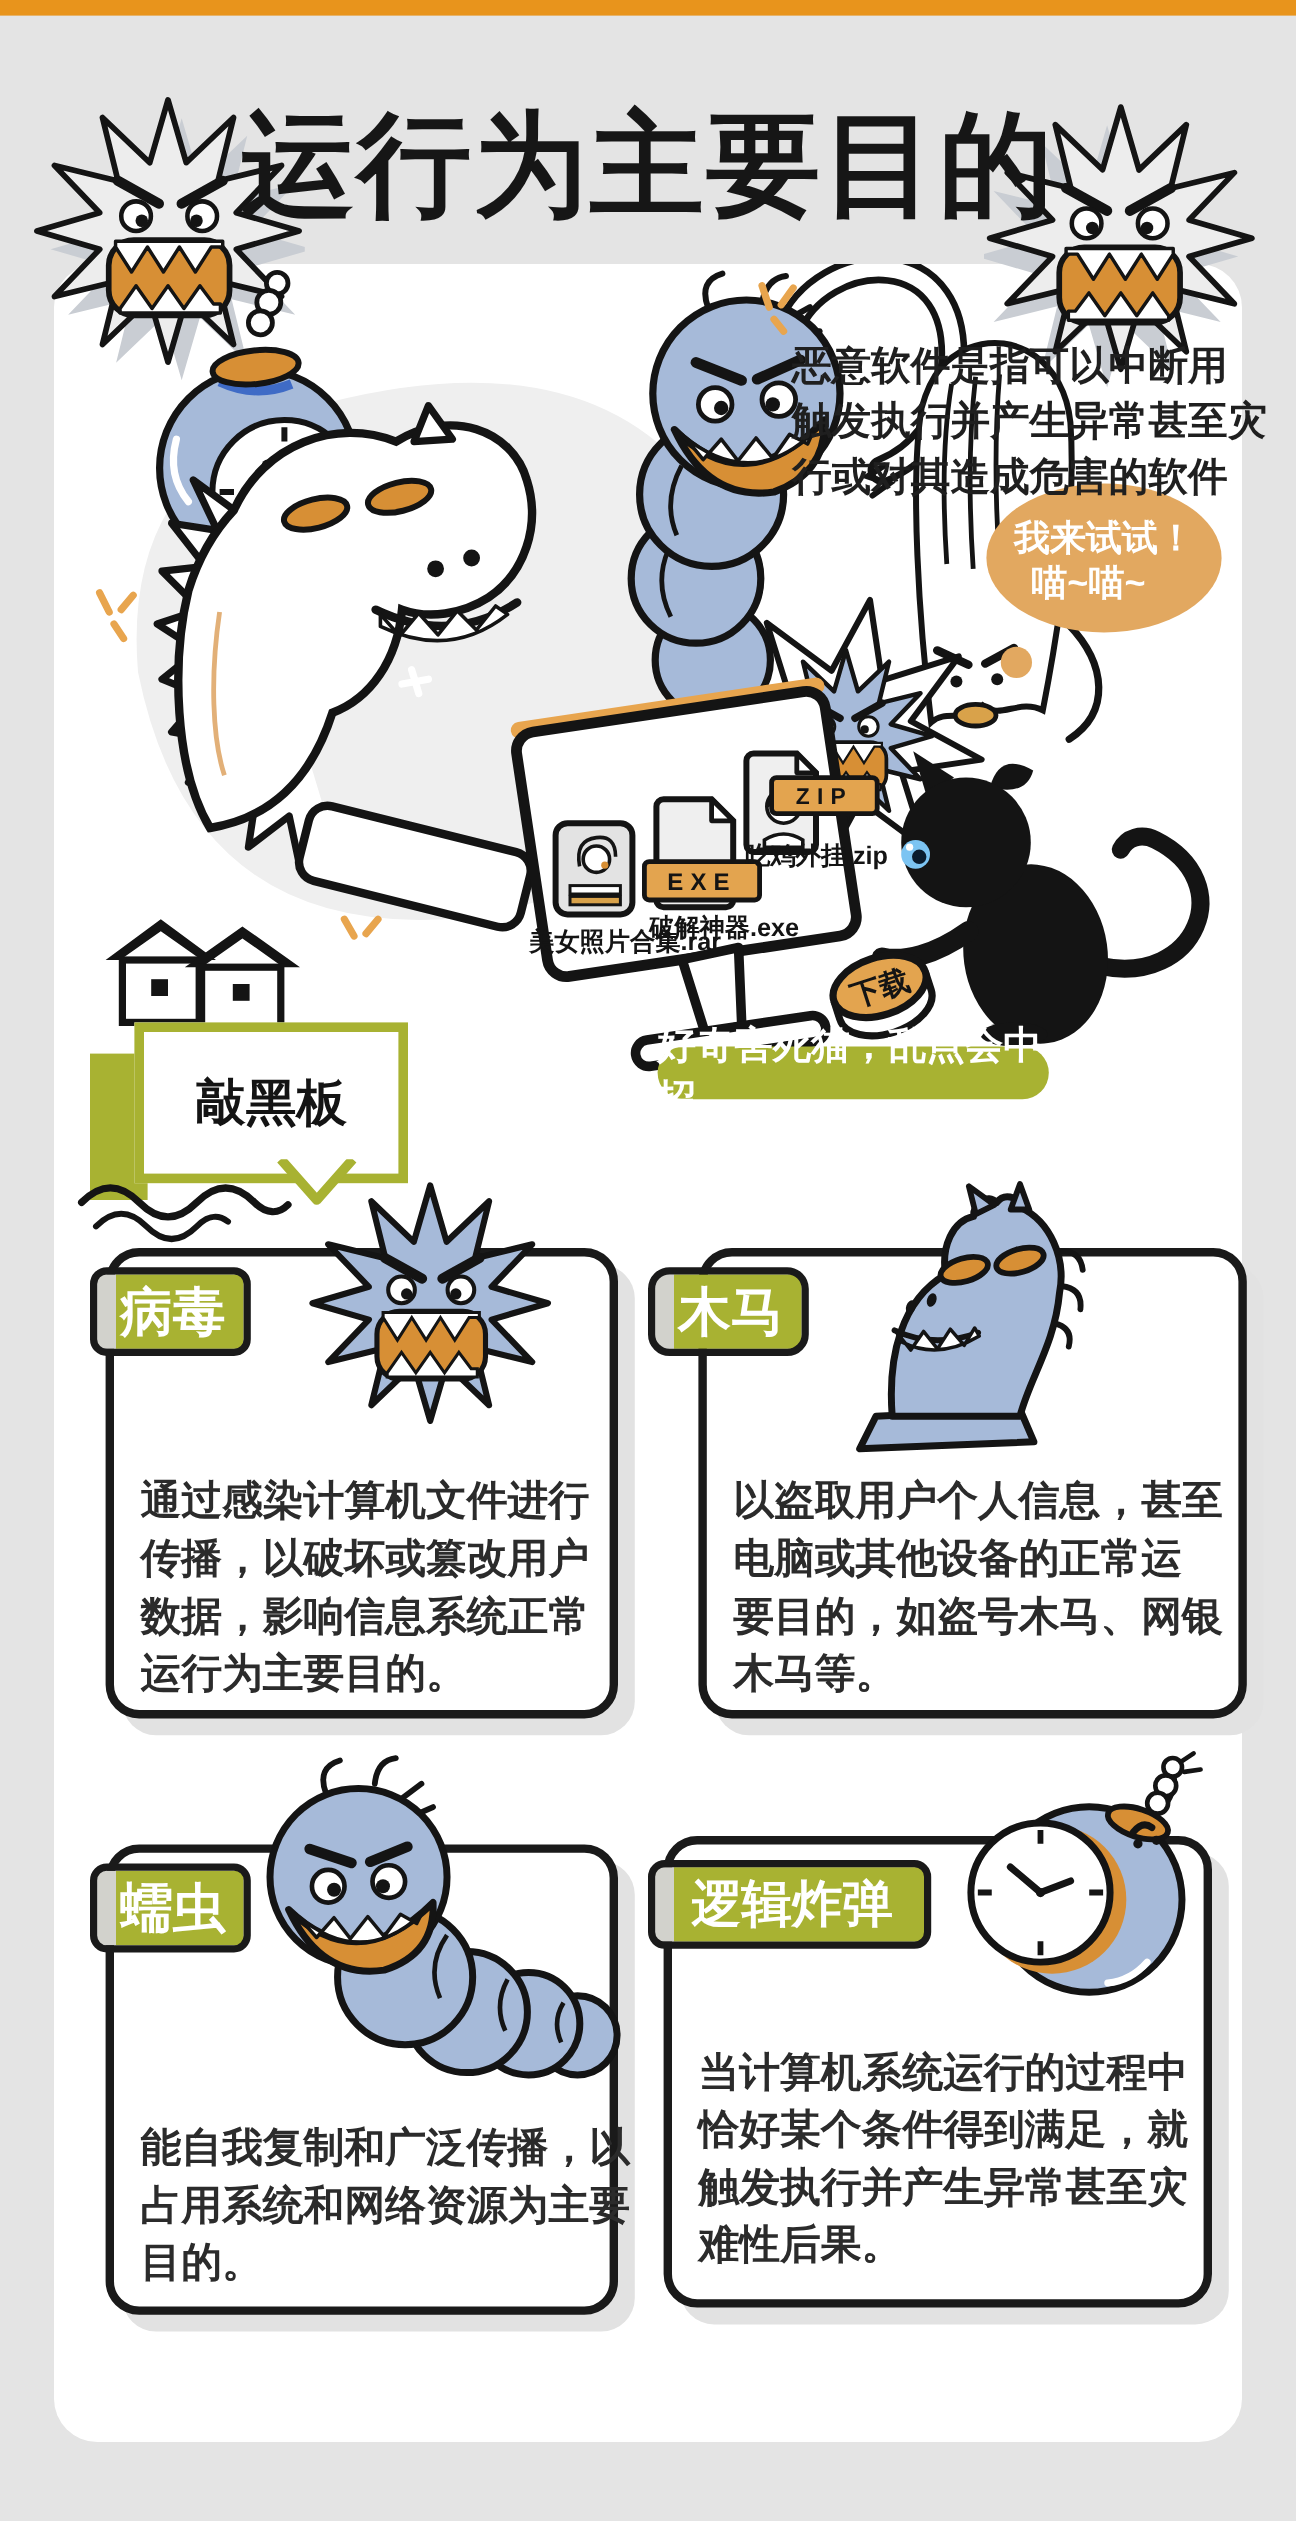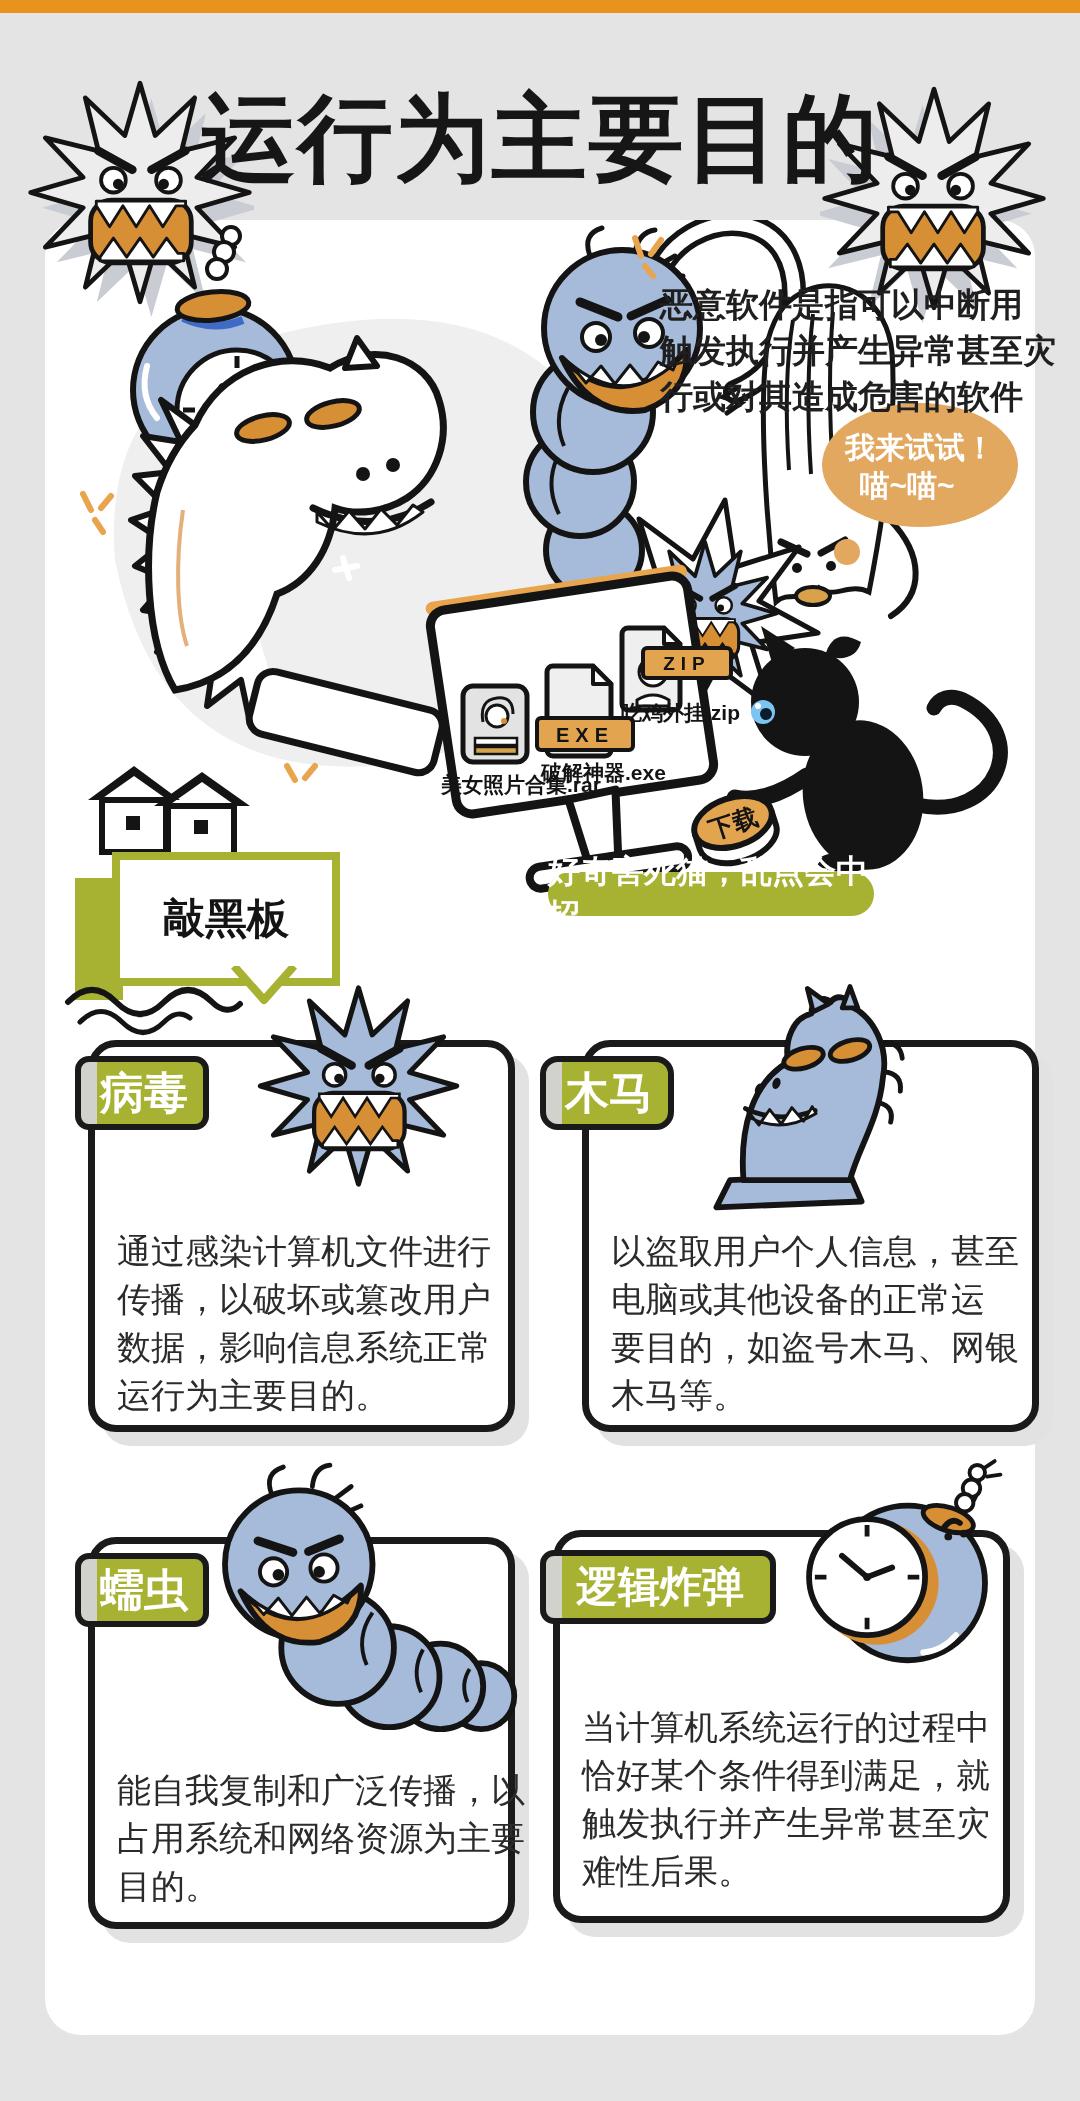--- a/index.html
+++ b/index.html
@@ -11,21 +11,21 @@
   .title{left:0;top:86px;width:1080px;text-align:center;font-size:95px;font-weight:900;
          color:#161616;letter-spacing:2px;line-height:1.1;}
   .intro{left:660px;top:282px;width:360px;font-size:33px;line-height:46px;font-weight:700;
          color:#1F1F1F;letter-spacing:0px;}
   .intro div{white-space:nowrap;}
   svg text{font-family:"Liberation Sans","DejaVu Sans",sans-serif;}
   .card{background:#FFFFFF;border:7px solid #1A1A1A;border-radius:28px;
         box-shadow:14px 14px 0 0 #E2E2E2;}
   .card-text{position:absolute;left:22px;right:14px;font-size:34px;line-height:48px;
              font-weight:500;color:#2B2B2B;}
-  .card-text div{white-space:nowrap;}
+  .card-text div{white-space:nowrap;font-weight:bold;}
   .tab{background:linear-gradient(90deg,#D2D2CC 0px,#D2D2CC 16px,#A8B232 16px);
        border:6px solid #1A1A1A;border-radius:14px;color:#FFFFFF;font-weight:900;
        display:flex;align-items:center;justify-content:center;padding-left:4px;}
   .banner{background:#A8B232;border-radius:22px;color:#FFFFFF;font-weight:700;
           display:flex;align-items:center;justify-content:center;}
   .bb-box{background:#FFFFFF;border:8px solid #A8B232;display:flex;align-items:center;
           justify-content:center;font-weight:900;color:#141414;}
   .bb-bar{background:#A8B232;}
 </style>
 </head>

